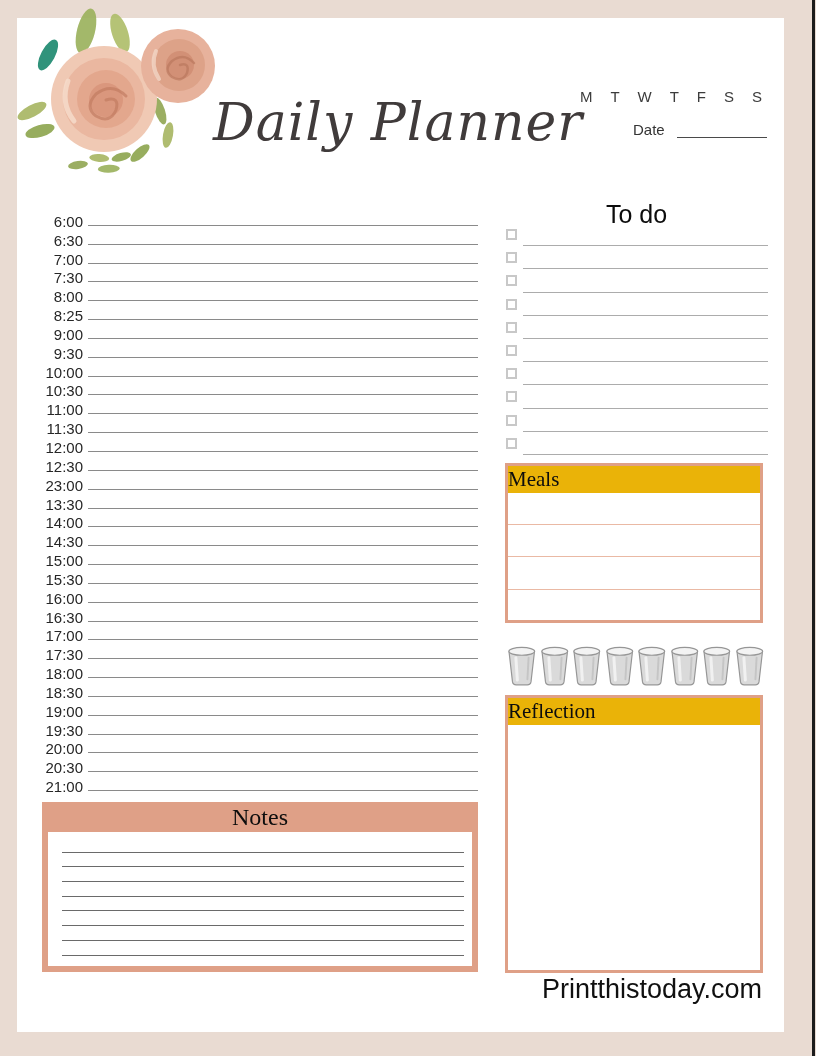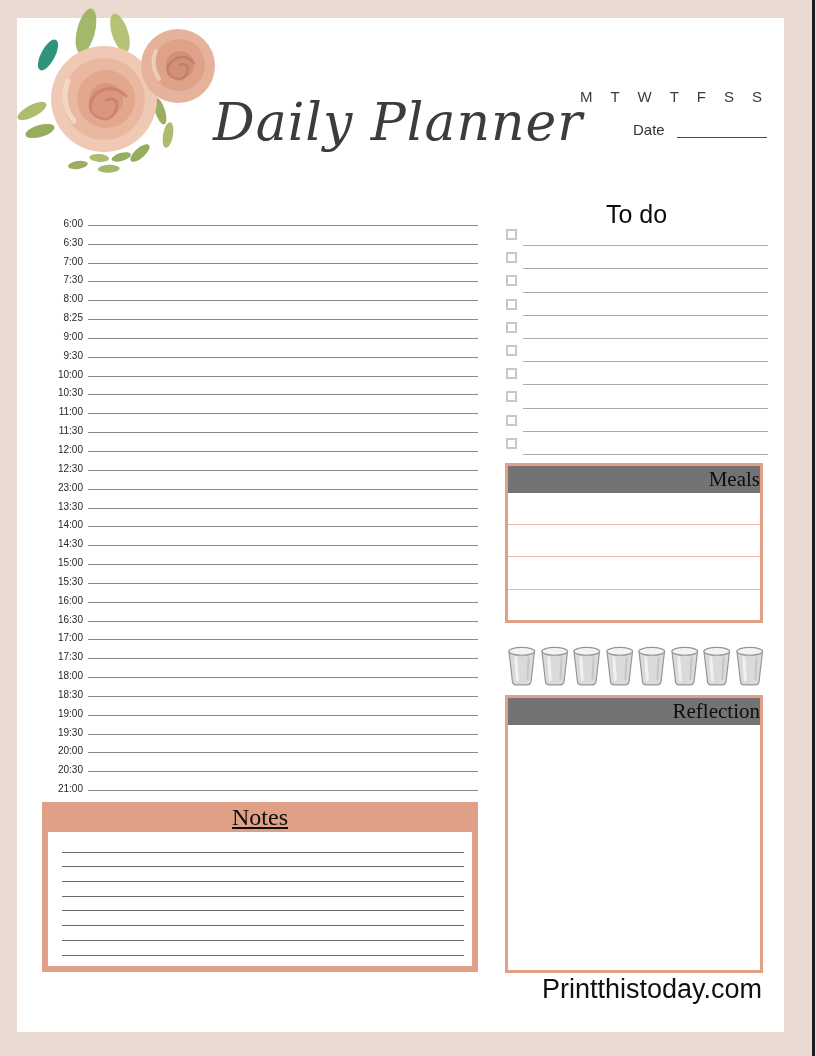--- a/index.html
+++ b/index.html
@@ -37,21 +37,21 @@
     position: absolute; left: 600px; top: 103px; width: 134px;
     display: flex; align-items: flex-end; margin-left: 16px;
   }
   .date-label { font-size: 15px; color: #343434; padding-right: 12px; }
   .date-line { flex: 1; border-bottom: 1.5px solid #4a4a4a; height: 14px; }
   
   .schedule { position: absolute; left: 25px; top: 190px; width: 436px; }
   .time-row { height: 18.85px; display: flex; align-items: flex-end; }
   .time-label {
     width: 46px; text-align: right; padding-right: 5px;
-    font-size: 10px; color: #262626; line-height: 1;
+    font-size: 15px; color: #262626; line-height: 1;
     transform: translateY(2px);
   }
   .time-line { flex: 1; border-bottom: 1.2px solid #8a8a8a; margin-bottom: 1px; }
   
   .todo-title {
     position: absolute; left: 488px; top: 182px; width: 263px;
     text-align: center; font-family: Liberation Sans, sans-serif;
     font-size: 25px; color: #0c0c0c;
   }
   .todo-rows { position: absolute; left: 488px; top: 208px; width: 263px; }
@@ -63,40 +63,40 @@
   .todo-line { position: absolute; left: 18px; right: 0; bottom: 3px;
     border-bottom: 1.4px solid #acacac; }
   
   .accent-box {
     position: absolute; left: 488px; width: 258px;
     border: 3.5px solid #dfa087; background: #fff;
   }
   .meals-box { top: 445px; height: 160px; }
   .reflection-box { top: 677px; height: 278px; }
   .accent-box .box-header {
-    background: #737373; height: 27px; line-height: 27px;
-    text-align: right; font-family: "Liberation Serif", serif;
+    background: #eab308; height: 27px; line-height: 27px;
+    text-align: left; font-family: "Liberation Serif", serif;
     font-size: 21px; color: #0d0d0d;
   }
   .meal-row { height: 32.2px; border-bottom: 1px solid #eab9a4; }
   .meal-row:last-child { border-bottom: none; }
   
   .cups-row {
     position: absolute; left: 489px; top: 627px; width: 260px;
     display: flex; gap: 1px;
   }
   .cup { width: 31.5px; height: 42px; }
   
   .notes-box {
     position: absolute; left: 25px; top: 784px; width: 436px; height: 170px;
     background: #dfa087;
   }
   .notes-header {
     height: 30px; line-height: 30px; text-align: center;
-    font-family: "Liberation Serif", serif; font-size: 24px; color: #0d0d0d; text-decoration: underline;
+    font-family: "Liberation Serif", serif; font-size: 24px; color: #0d0d0d;
   }
   .notes-inner {
     position: absolute; left: 6px; right: 6px; top: 30px; bottom: 6px;
     background: #fff; padding-top: 6px;
   }
   .note-line {
     height: 14.7px; border-bottom: 1px solid #6a6a6a;
     margin-left: 14px; margin-right: 8px;
   }
   

